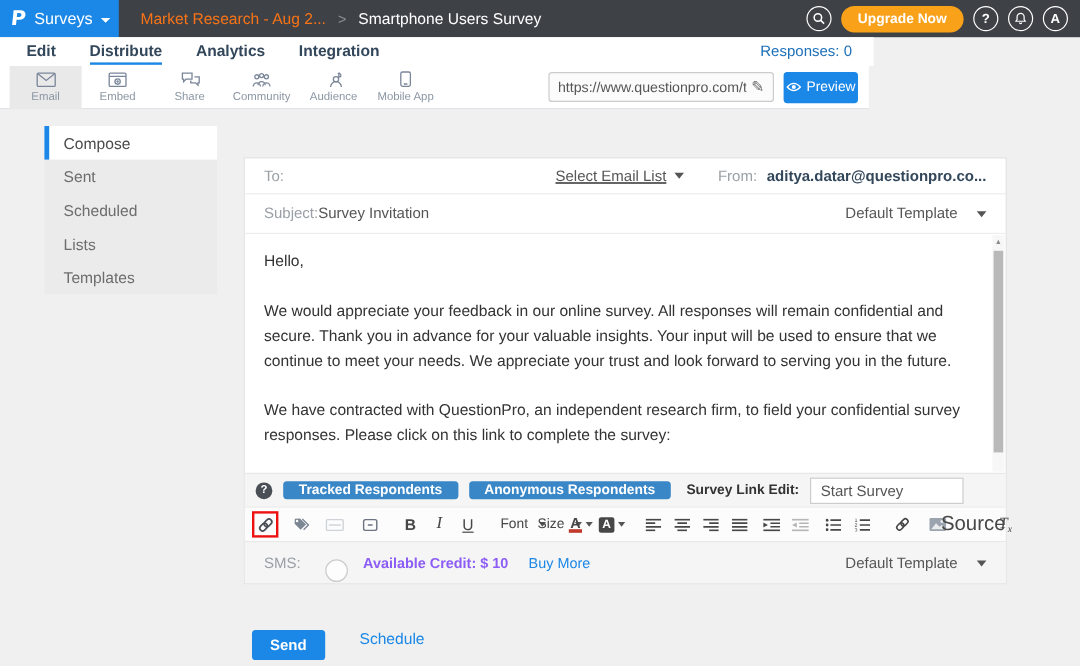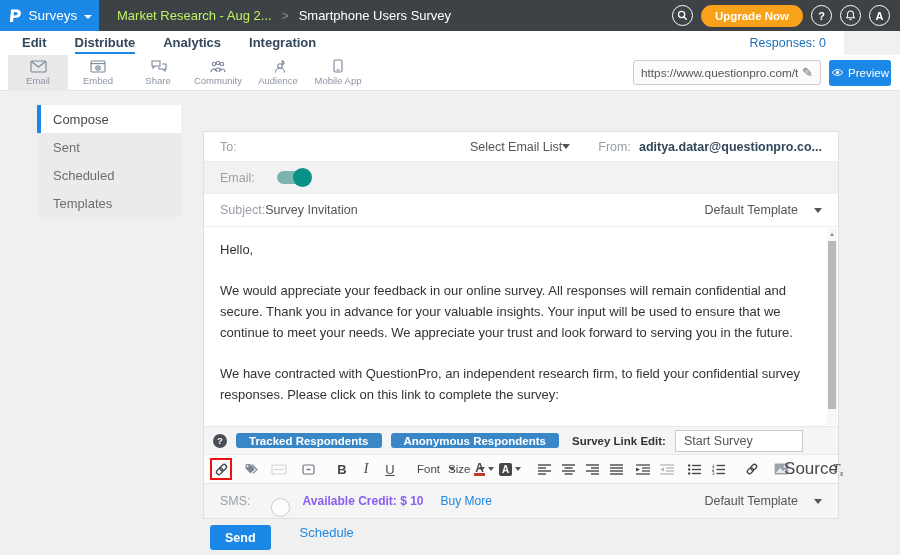--- a/index.html
+++ b/index.html
@@ -6,56 +6,56 @@
   html,body { width:900px; height:555px; overflow:hidden; }
   body { font-family:"Liberation Sans", sans-serif; background:#f0f0f0; position:relative; }
 
   
   .topbar { position:absolute; left:0; top:0; width:900px; height:31px; background:#3e4247; display:flex; align-items:center; }
   .logo-area { width:99px; height:31px; background:#1b87e6; display:flex; align-items:center; padding-left:9px; gap:7px; cursor:pointer; }
   .logo-p { color:#fff; font-weight:bold; font-size:17px; font-family:"DejaVu Sans",sans-serif; transform:skewX(-6deg); }
   .workspace { color:#fff; font-size:13.5px; }
   .caret { width:0; height:0; border-left:4px solid transparent; border-right:4px solid transparent; border-top:4px solid #fff; margin-top:2px; }
   .breadcrumb { display:flex; align-items:center; gap:10px; margin-left:18px; font-size:13px; }
-  .bc-parent { color:#bef264; cursor:pointer; }
+  .bc-parent { color:#f97316; cursor:pointer; }
   .bc-sep { color:#8a9097; font-size:12px; }
   .bc-current { color:#fff; }
   .top-right { margin-left:auto; display:flex; align-items:center; gap:8px; padding-right:10px; }
   .circle-btn { width:21px; height:21px; border:1.5px solid #fff; border-radius:50%; display:flex; align-items:center; justify-content:center; color:#fff; font-size:11px; font-weight:bold; cursor:pointer; background:transparent; }
   .upgrade-btn { background:#f9a119; color:#fff; font-size:11.5px; font-weight:bold; border:none; border-radius:11px; height:22px; padding:0 14px; cursor:pointer; }
 
   
-  .nav { position:absolute; left:0; top:31px; width:844px; height:24px; background:#fff; display:flex; align-items:center; padding:0 8px; }
+  .nav { position:absolute; left:0; top:31px; width:728px; height:24px; background:#fff; display:flex; align-items:center; padding:0 8px; }
   .nav-tab { font-size:13px; color:#33475b; font-weight:bold; padding:3px 0 2px; margin:0 14px; cursor:pointer; border-bottom:2px solid transparent; }
   .nav-tab.active { border-bottom:2px solid #1b87e6; }
   .responses { margin-left:auto; margin-right:10px; font-size:12.5px; color:#1c6fb8; }
 
   
-  .channelbar { position:absolute; left:0; top:55px; width:900px; height:36px; background:#fff; border-bottom:1px solid #dfe2e6; display:flex; align-items:center; padding-left:8px; }
+  .channelbar { position:absolute; left:0; top:55px; width:724px; height:36px; background:#fff; border-bottom:1px solid #dfe2e6; display:flex; align-items:center; padding-left:8px; }
   .channel { width:60px; height:36px; display:flex; flex-direction:column; align-items:center; justify-content:center; gap:2px; cursor:pointer; }
   .channel.active { background:#e9e9e9; }
   .channel svg { stroke:#7a8699; fill:none; stroke-width:1.1; }
   .channel-label { font-size:9.5px; color:#8b96a3; }
   .url-box { margin-left:auto; width:188px; height:25px; border:1px solid #ccc; border-radius:3px; background:#fbfbfb; display:flex; align-items:center; padding:0 7px; font-size:11.8px; color:#555; white-space:nowrap; overflow:hidden; }
   .url-text { flex:1; overflow:hidden; text-overflow:clip; cursor:text; }
   .pencil { color:#666; font-size:13px; margin-left:4px; cursor:pointer; }
   .preview-btn { width:62px; height:26px; background:#1b87e6; border:none; border-radius:3px; color:#fff; font-size:11.5px; display:flex; align-items:center; justify-content:center; gap:4px; margin:0 9px 0 8px; cursor:pointer; }
 
   
   .sidebar { position:absolute; left:37px; top:105px; width:144px; background:#ebebeb; }
   .side-item { height:28px; display:flex; align-items:center; padding-left:12px; font-size:13px; color:#6d6d6d; border-left:4px solid transparent; cursor:pointer; }
   .side-item.active { background:#fff; border-left-color:#1b87e6; color:#4a4a4a; }
 
   
   .panel { position:absolute; left:203px; top:131px; width:636px; background:#fff; border:1px solid #e0e0e0; }
   .lbl { color:#9aa0a6; font-size:12.5px; }
   .val { color:#555; font-size:12.5px; }
   .row-to { height:30px; border-bottom:1px solid #ededed; display:flex; align-items:center; padding:0 16px; }
   .to-right { margin-left:auto; display:flex; align-items:center; gap:6px; }
-  .select-list { display:flex; align-items:center; gap:0; cursor:pointer; margin-right:22px; }
+  .select-list { display:flex; align-items:center; gap:7px; cursor:pointer; margin-right:22px;text-decoration:underline; }
   .dd-caret { width:0; height:0; border-left:4px solid transparent; border-right:4px solid transparent; border-top:5px solid #555; }
   .from-value { color:#33475b; font-weight:bold; font-size:12.5px; margin-left:2px; }
 
   .row-email { height:32px; background:#f2f2f2; border-bottom:1px solid #ededed; display:flex; align-items:center; padding:0 16px; gap:22px; }
   .toggle { position:relative; width:33px; height:13px; border-radius:7px; cursor:pointer; }
   .toggle.on { background:#7ab5af; }
   .toggle.on .knob { position:absolute; right:-2px; top:-3px; width:19px; height:19px; border-radius:50%; background:#0a9186; }
   .toggle.off { background:#d9d9d9; }
   .toggle.off .knob { position:absolute; left:-2px; top:-3px; width:19px; height:19px; border-radius:50%; background:#fdfdfd; border:1px solid #ccc; }
 
@@ -204,43 +204,38 @@
         <circle cx="6.5" cy="4.5" r="1.7" fill="#fff"></circle>
       </svg>
     <span>Preview</span>
   </button>
 </div>
 
 <div class="sidebar">
   <div class="side-item active">Compose</div>
   <div class="side-item">Sent</div>
   <div class="side-item">Scheduled</div>
+  <div class="side-item">Lists</div>
   <div class="side-item">Templates</div>
 </div>
 
 <div class="panel">
 
   <div class="row-to">
     <span class="lbl">To:</span>
     <span class="to-right">
       <span class="select-list">
         <span class="val">Select Email List</span>
         <span class="dd-caret"></span>
       </span>
       <span class="lbl">From:</span>
       <span class="from-value">aditya.datar@questionpro.co...</span>
     </span>
   </div>
 
-  <div class="row-email">
-    <span class="lbl">Email:</span>
-    <span class="toggle on">
-        <span class="knob"></span>
-      </span>
-  </div>
 
   <div class="row-subject">
     <span class="lbl">Subject:</span>
     <span class="val subject-val">Survey Invitation</span>
     <span class="template-dd">
       <span class="val">Default Template</span>
       <span class="dd-caret"></span>
     </span>
   </div>
 

